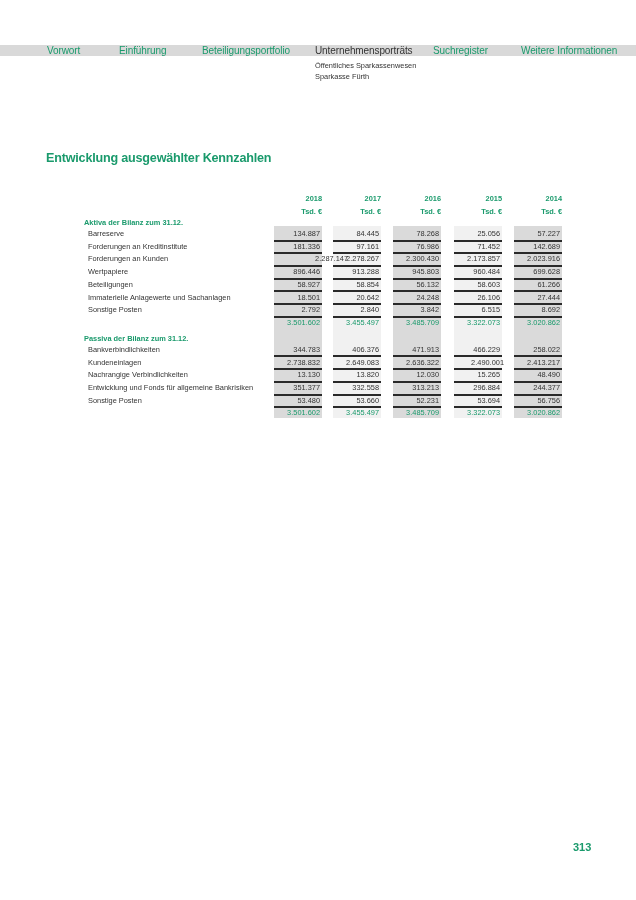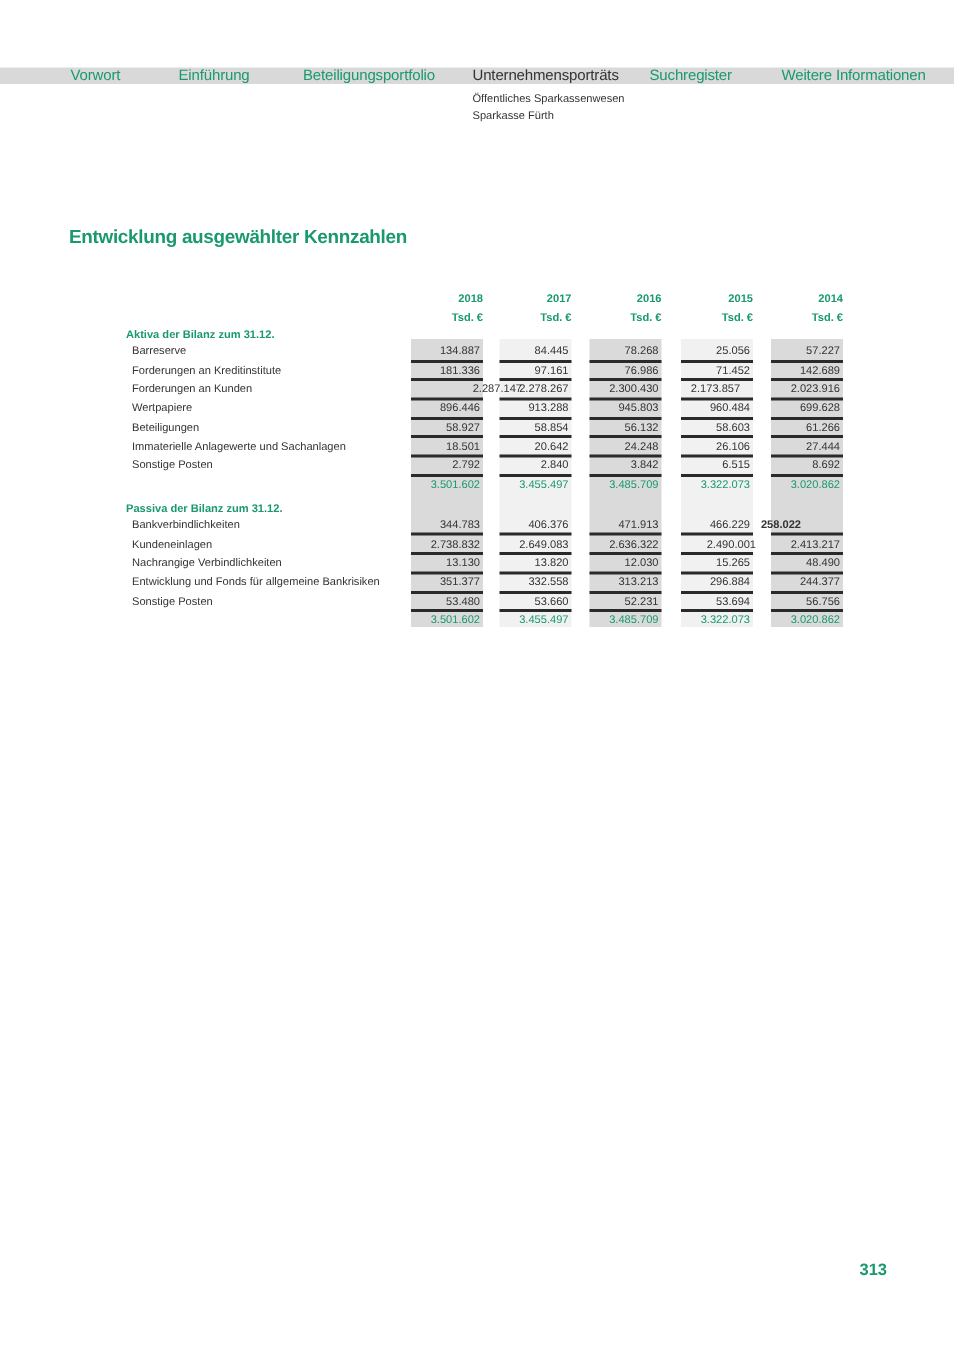--- a/index.html
+++ b/index.html
@@ -113,21 +113,21 @@
     <div class="rule" style="left: 454px; top: 252.2px;"></div>
     <div class="cell" style="left: 514px; top: 241.7px;">142.689</div>
     <div class="rule" style="left: 514px; top: 252.2px;"></div>
     <div class="row-label" style="top: 254.4px;">Forderungen an Kunden</div>
     <div class="cell" style="left: 274px; top: 254.4px; margin-left: 28px;">2.287.147</div>
     <div class="rule" style="left: 274px; top: 264.9px;"></div>
     <div class="cell" style="left: 333px; top: 254.4px;">2.278.267</div>
     <div class="rule" style="left: 333px; top: 264.9px;"></div>
     <div class="cell" style="left: 393px; top: 254.4px;">2.300.430</div>
     <div class="rule" style="left: 393px; top: 264.9px;"></div>
-    <div class="cell" style="left: 454px; top: 254.4px; text-align: center;">2.173.857</div>
+    <div class="cell" style="left: 454px; top: 254.4px;">2.173.857</div>
     <div class="rule" style="left: 454px; top: 264.9px;"></div>
     <div class="cell" style="left: 514px; top: 254.4px;">2.023.916</div>
     <div class="rule" style="left: 514px; top: 264.9px;"></div>
     <div class="row-label" style="top: 267.1px;">Wertpapiere</div>
     <div class="cell" style="left: 274px; top: 267.1px;">896.446</div>
     <div class="rule" style="left: 274px; top: 277.6px;"></div>
     <div class="cell" style="left: 333px; top: 267.1px;">913.288</div>
     <div class="rule" style="left: 333px; top: 277.6px;"></div>
     <div class="cell" style="left: 393px; top: 267.1px;">945.803</div>
     <div class="rule" style="left: 393px; top: 277.6px;"></div>
@@ -176,21 +176,21 @@
     <div class="section-label" style="top: 333.9px;">Passiva der Bilanz zum 31.12.</div>
     <div class="row-label" style="top: 344.9px;">Bankverbindlichkeiten</div>
     <div class="cell" style="left: 274px; top: 344.9px;">344.783</div>
     <div class="rule" style="left: 274px; top: 355.4px;"></div>
     <div class="cell" style="left: 333px; top: 344.9px;">406.376</div>
     <div class="rule" style="left: 333px; top: 355.4px;"></div>
     <div class="cell" style="left: 393px; top: 344.9px;">471.913</div>
     <div class="rule" style="left: 393px; top: 355.4px;"></div>
     <div class="cell" style="left: 454px; top: 344.9px;">466.229</div>
     <div class="rule" style="left: 454px; top: 355.4px;"></div>
-    <div class="cell" style="left: 488px; top: 344.9px; font-weight: bold;">258.022</div>
+    <div class="cell" style="left: 514px; top: 344.9px;">258.022</div>
     <div class="rule" style="left: 514px; top: 355.4px;"></div>
     <div class="row-label" style="top: 357.6px;">Kundeneinlagen</div>
     <div class="cell" style="left: 274px; top: 357.6px;">2.738.832</div>
     <div class="rule" style="left: 274px; top: 368.1px;"></div>
     <div class="cell" style="left: 333px; top: 357.6px;">2.649.083</div>
     <div class="rule" style="left: 333px; top: 368.1px;"></div>
     <div class="cell" style="left: 393px; top: 357.6px;">2.636.322</div>
     <div class="rule" style="left: 393px; top: 368.1px;"></div>
     <div class="cell" style="left: 443px; top: 357.6px; margin-left: 15px;">2.490.001</div>
     <div class="rule" style="left: 454px; top: 368.1px;"></div>

